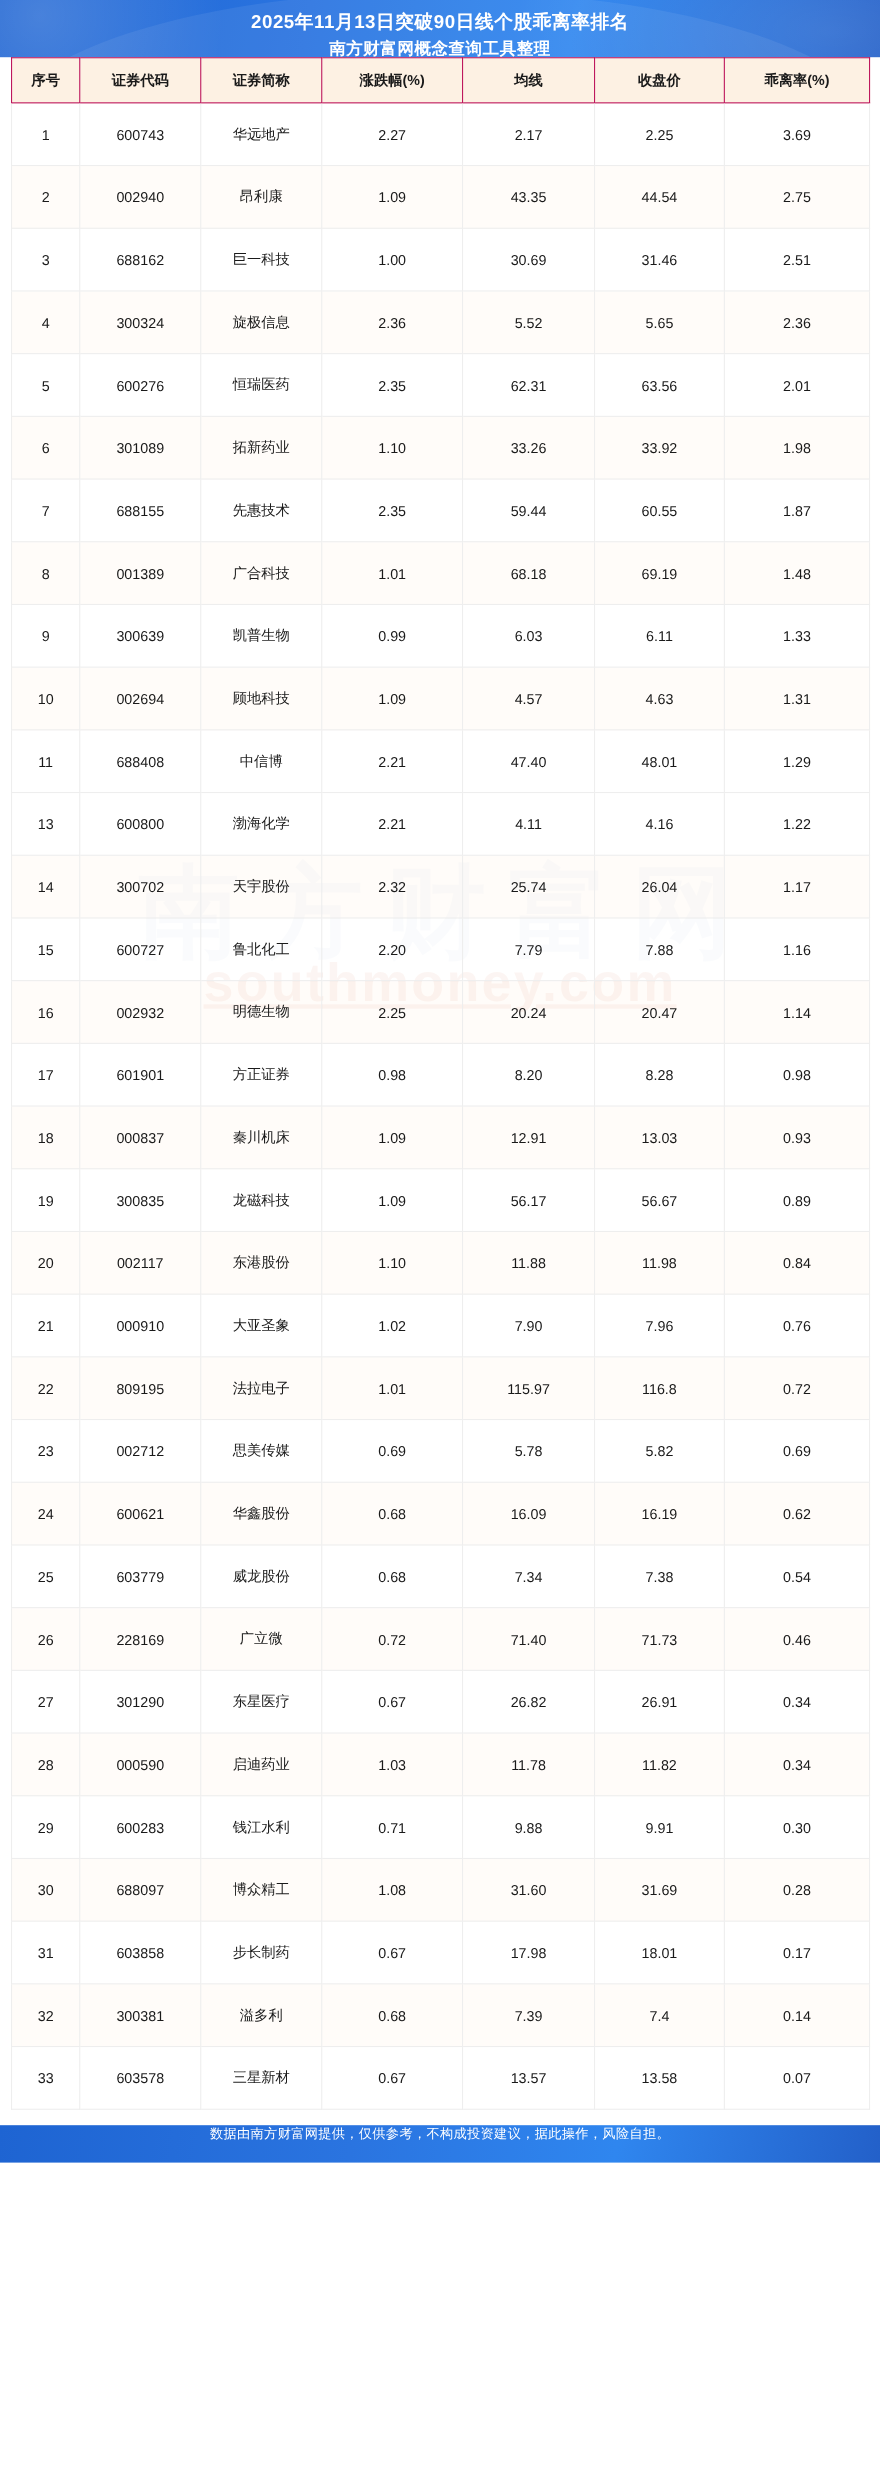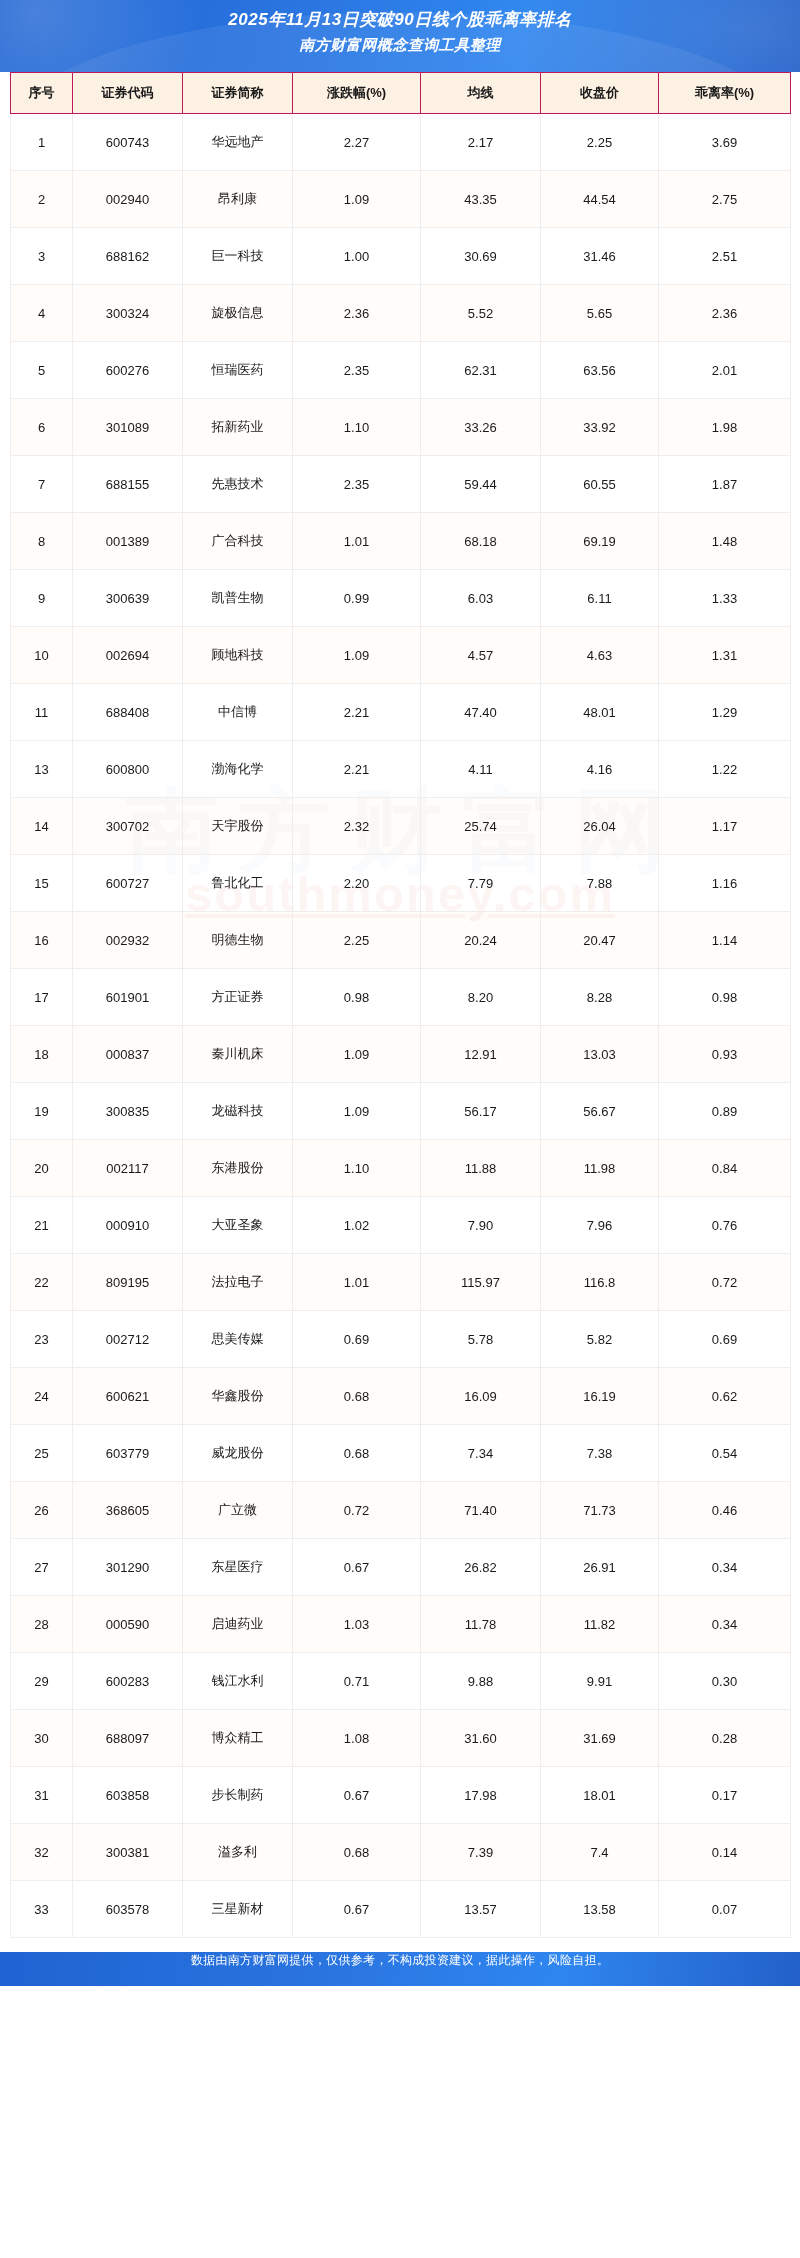--- a/index.html
+++ b/index.html
@@ -15,24 +15,23 @@
   .page {
     position: relative;
     width: 800px;
     min-height: 2258px;
     background: #ffffff;
     overflow: hidden;
   }
   
   .header {
     position: relative;
-    height: 72px;
+    height: 52px;
     background: linear-gradient(100deg, #1e64d2 0%, #2a74e0 35%, #2f86ef 65%, #2360c9 100%);
     overflow: hidden;
-    font-style: italic;
   }
   .header::before {
     content: "";
     position: absolute;
     left: -60px;
     top: -40px;
     width: 320px;
     height: 180px;
     background: radial-gradient(circle at 30% 30%, rgba(255,255,255,0.18), rgba(255,255,255,0) 65%);
   }
@@ -415,21 +414,21 @@
             <td>25</td>
             <td>603779</td>
             <td class="name">威龙股份</td>
             <td>0.68</td>
             <td>7.34</td>
             <td>7.38</td>
             <td>0.54</td>
           </tr>
           <tr class="odd">
             <td>26</td>
-            <td>368605</td>
+            <td>228169</td>
             <td class="name">广立微</td>
             <td>0.72</td>
             <td>71.40</td>
             <td>71.73</td>
             <td>0.46</td>
           </tr>
           <tr>
             <td>27</td>
             <td>301290</td>
             <td class="name">东星医疗</td>

